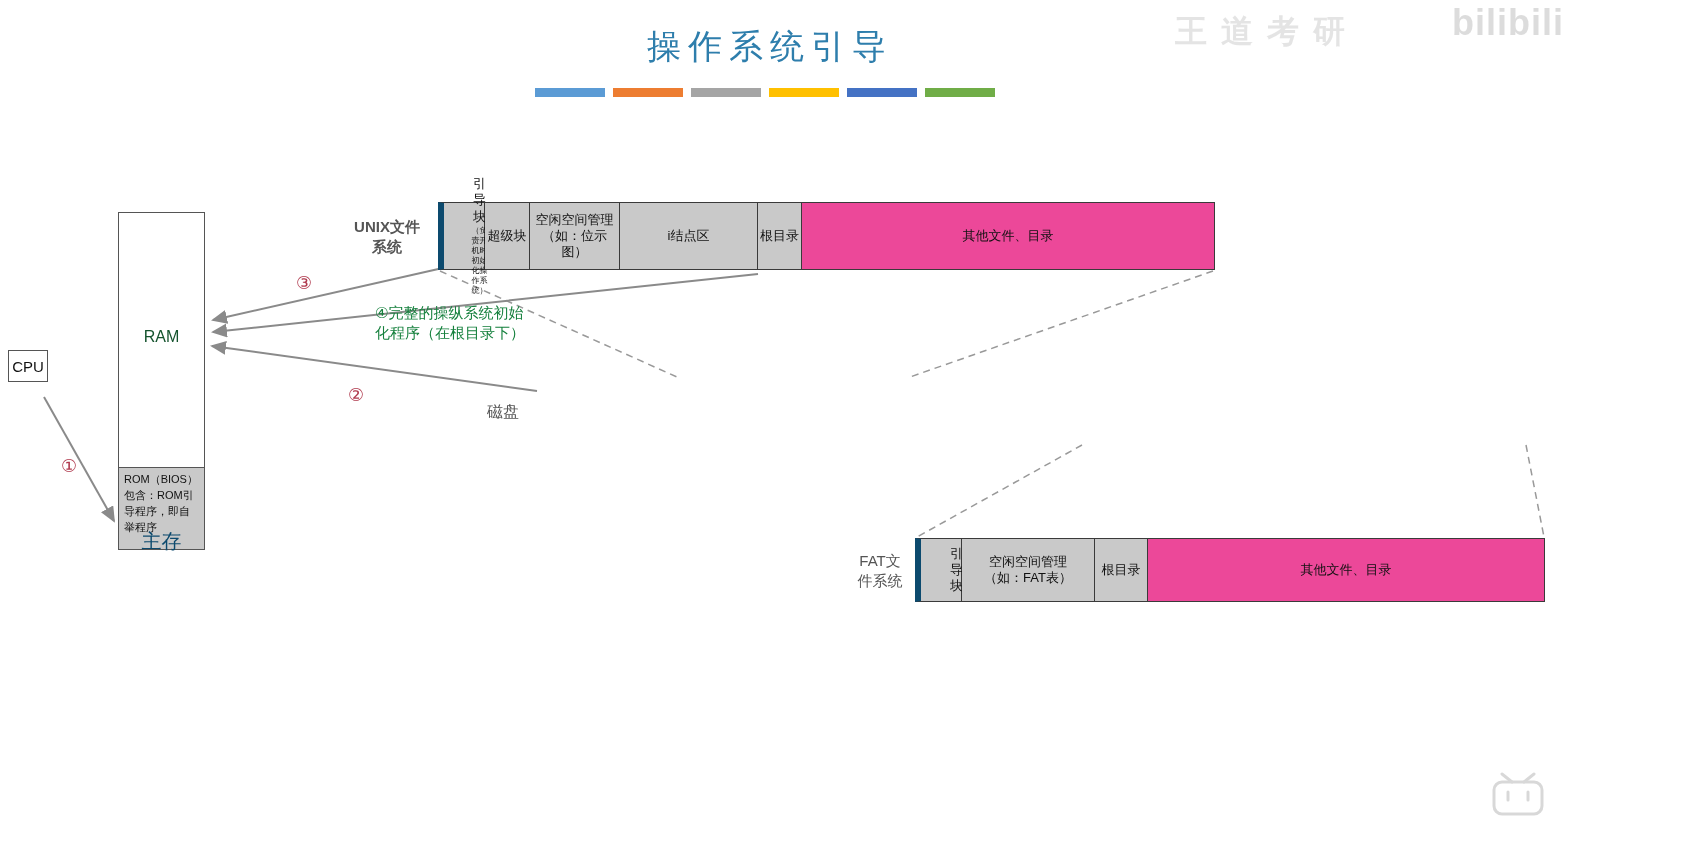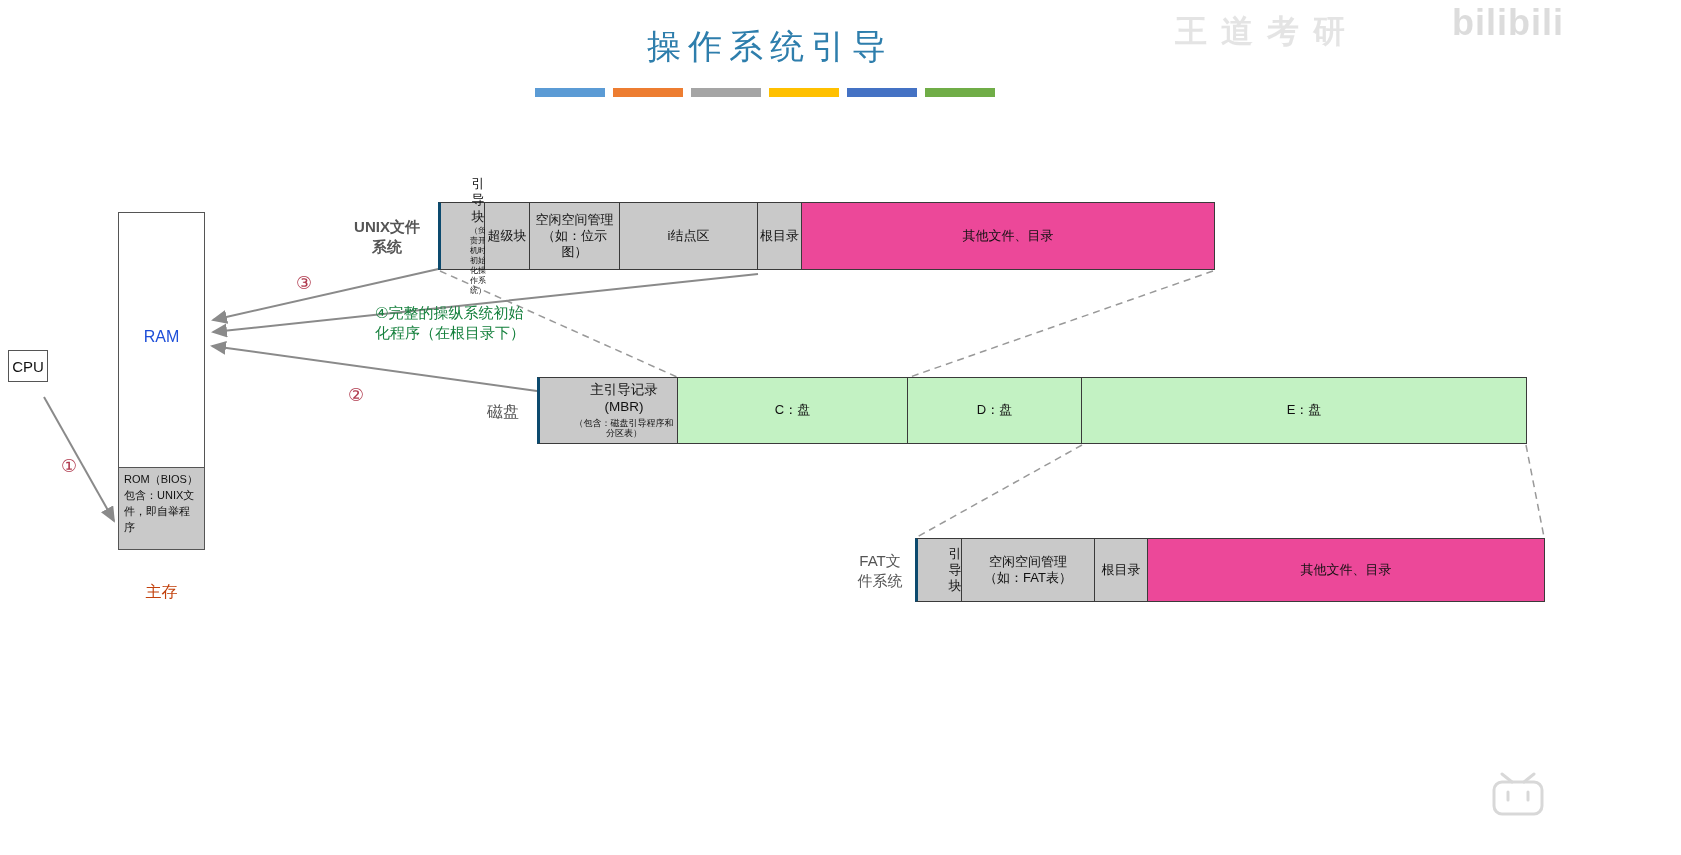--- a/index.html
+++ b/index.html
@@ -7,31 +7,31 @@
   .pre{white-space:pre-line;}
 
   .title{position:absolute;left:555px;top:24px;width:430px;text-align:center;
          font-size:34px;letter-spacing:7px;color:#2E7EAC;font-weight:500;}
   .bars{position:absolute;left:535px;top:88px;display:flex;gap:8px;}
   .bar{width:70px;height:9px;}
 
   .box{position:absolute;border:1.5px solid #555;box-sizing:border-box;background:#fff;}
   .cpu{left:8px;top:350px;width:40px;height:32px;display:flex;align-items:center;justify-content:center;font-size:15px;color:#111;}
   .ramouter{left:118px;top:212px;width:87px;height:338px;}
-  .ramlabel{position:absolute;left:0;top:115px;width:100%;text-align:center;font-size:16px;color:#1d4ed8;}
+  .ramlabel{position:absolute;left:0;top:115px;width:100%;text-align:center;font-size:16px;color:#14532d;}
   .rom{position:absolute;left:0;bottom:0;width:100%;height:82px;background:#C9C9C9;border-top:1.5px solid #555;
        box-sizing:border-box;font-size:11px;line-height:1.45;padding:4px 5px;color:#111;text-align:left;}
-  .memcap{position:absolute;left:118px;top:582px;width:87px;text-align:center;font-size:16px;color:#c2410c;}
+  .memcap{position:absolute;left:118px;top:528px;width:87px;text-align:center;font-size:20px;color:#0c4a6e;}
 
   .side-label{position:absolute;color:#555;font-size:15px;text-align:center;line-height:1.35;}
 
   .row{position:absolute;display:flex;}
   .cell{border:1px solid #3a3a3a;border-left:none;box-sizing:border-box;display:flex;flex-direction:column;
         align-items:center;justify-content:center;text-align:center;color:#111;}
-  .cell:first-child{border-left:3px solid #0c4a6e;padding-left:31px;}
+  .cell:first-child{border-left:6px solid #0c4a6e;padding-left:31px;}
   .gray{background:#C9C9C9;}
   .green{background:#C3F2C3;}
   .whitebg{background:#ec4899;}
   .ct{font-size:13px;line-height:1.25;}
   .tiny{font-size:8px;line-height:1.25;margin-top:1px;}
   .tiny2{font-size:9px;line-height:1.2;margin-top:2px;}
 
   .step{position:absolute;color:#B03A4E;font-size:18px;}
   .red-note{position:absolute;left:375px;top:303px;color:#15803d;font-size:15px;line-height:1.35;font-weight:500;}
 
@@ -85,21 +85,21 @@
   <svg class="wm-tv" width="64" height="56">
     <path d="M16 12 L26 20 M48 12 L38 20" stroke="#b9b9b9" stroke-width="3" fill="none" stroke-linecap="round"></path>
     <rect x="8" y="20" width="48" height="32" rx="8" stroke="#b9b9b9" stroke-width="3" fill="none"></rect>
     <path d="M22 30 v8 M42 30 v8" stroke="#b9b9b9" stroke-width="3" fill="none" stroke-linecap="round"></path>
   </svg>
 
   <div class="box cpu">CPU</div>
   <div class="box ramouter">
     <div class="ramlabel">RAM</div>
     <div class="rom pre">ROM（BIOS）
-包含：UNIX文件，即自举程序</div>
+包含：ROM引导程序，即自举程序</div>
   </div>
   <div class="memcap">主存</div>
 
   <div class="step" style="left:61px;top:455px;">①</div>
   <div class="step" style="left:296px;top:272px;">③</div>
   <div class="step" style="left:348px;top:384px;">②</div>
   <div class="red-note pre">④完整的操纵系统初始
 化程序（在根目录下）</div>
 
   <div class="side-label pre" style="left:350px;top:217px;width:74px;font-weight:bold;">UNIX文件
@@ -121,35 +121,20 @@
     </div>
     <div class="cell gray" style="width:44px;">
       <div class="ct">根目录</div>
     </div>
     <div class="cell whitebg" style="width:413px;">
       <div class="ct">其他文件、目录</div>
     </div>
   </div>
 
   <div class="side-label" style="left:478px;top:401px;width:50px;font-size:16px;">磁盘</div>
-  <div class="row" style="left:537px;top:377px;height:67px;">
-    <div class="cell gray" style="width:141px;">
-      <div class="ct" style="font-size:13.5px;">主引导记录(MBR)</div>
-      <div class="tiny2">（包含：磁盘引导程序和分区表）</div>
-    </div>
-    <div class="cell green" style="width:230px;">
-      <div class="ct">C：盘</div>
-    </div>
-    <div class="cell green" style="width:174px;">
-      <div class="ct">D：盘</div>
-    </div>
-    <div class="cell green" style="width:445px;">
-      <div class="ct">E：盘</div>
-    </div>
-  </div>
 
   <div class="side-label pre" style="left:848px;top:551px;width:64px;">FAT文
 件系统</div>
   <div class="row" style="left:915px;top:538px;height:64px;">
     <div class="cell gray" style="width:47px;">
       <div class="ct">引导块</div>
     </div>
     <div class="cell gray" style="width:133px;">
       <div class="ct pre">空闲空间管理
 （如：FAT表）</div>

